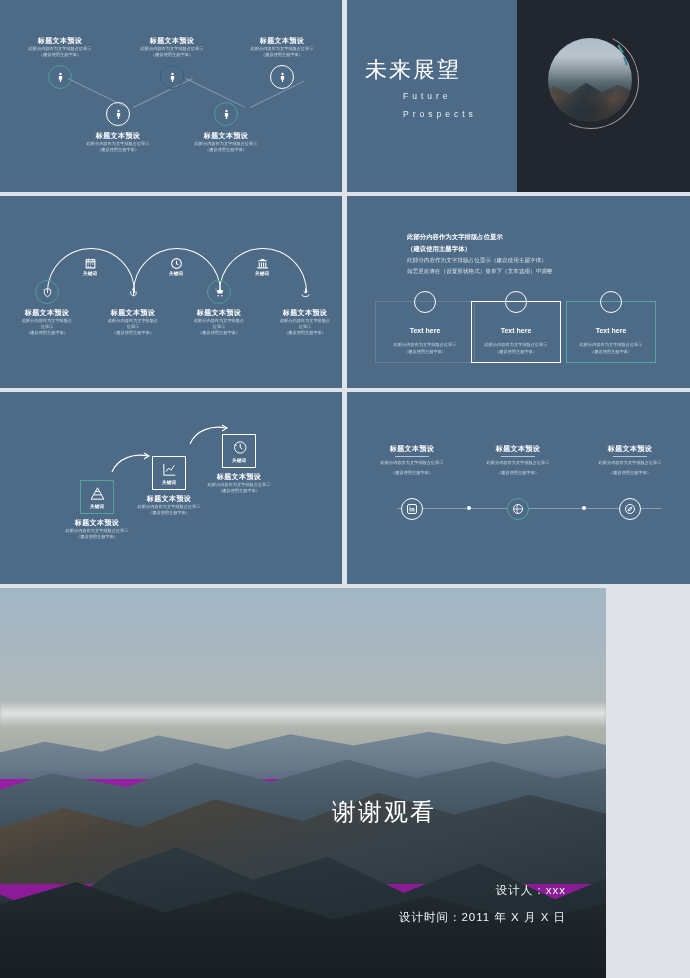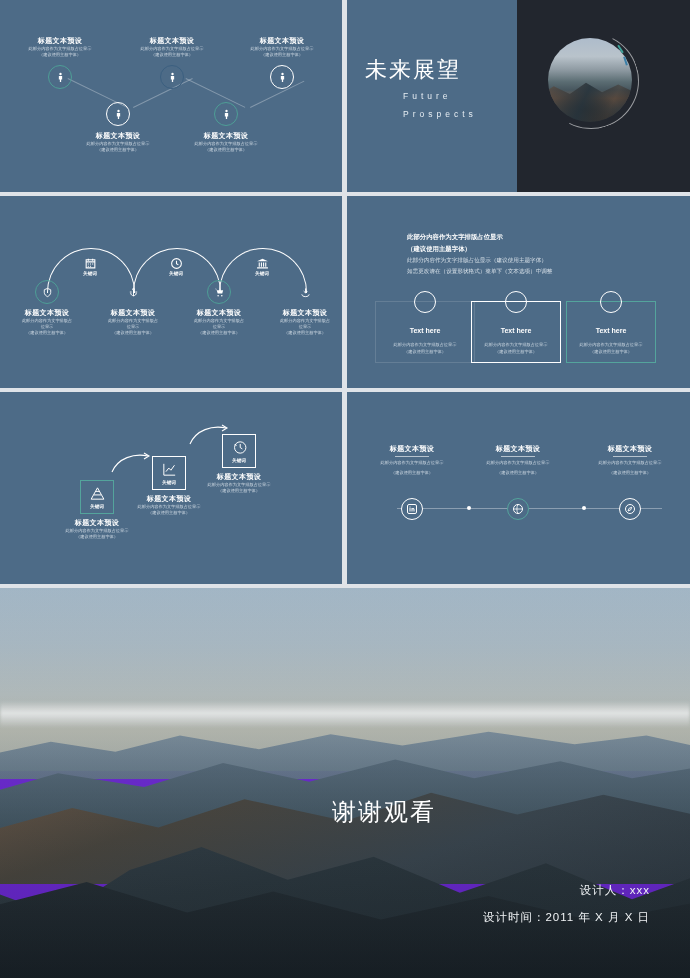--- a/index.html
+++ b/index.html
@@ -6,21 +6,21 @@
   body{width:690px;height:978px;background:#e8ebee;font-family:"Liberation Sans","DejaVu Sans",sans-serif;overflow:hidden;}
   .sheet{position:relative;width:690px;height:978px;background:#dfe3e8;}
   .slide{position:absolute;background:#4d6b87;overflow:hidden;}
   
   #s1{left:0;top:0;width:342px;height:192px;}
   #s2{left:347px;top:0;width:343px;height:192px;}
   #s3{left:0;top:196px;width:342px;height:192px;}
   #s4{left:347px;top:196px;width:343px;height:192px;}
   #s5{left:0;top:392px;width:342px;height:192px;}
   #s6{left:347px;top:392px;width:343px;height:192px;}
-  #s7{left:0;top:588px;width:690px;height:390px;background:#6d28d9;}
+  #s7{left:0;top:588px;width:606px;height:390px;background:#a21caf;}
 
   .ttl{font-weight:bold;color:#ffffff;text-align:center;letter-spacing:.4px;}
   .sub{color:#d3dde6;text-align:center;line-height:1.45;}
   .t-h{font-size:7px;}
   .t-s{font-size:4.2px;}
 
   
   .node{position:absolute;text-align:center;}
   .ring{width:24px;height:24px;border-radius:50%;border:1.4px solid #ffffff;box-sizing:border-box;
         display:flex;align-items:center;justify-content:center;margin:0 auto;}

